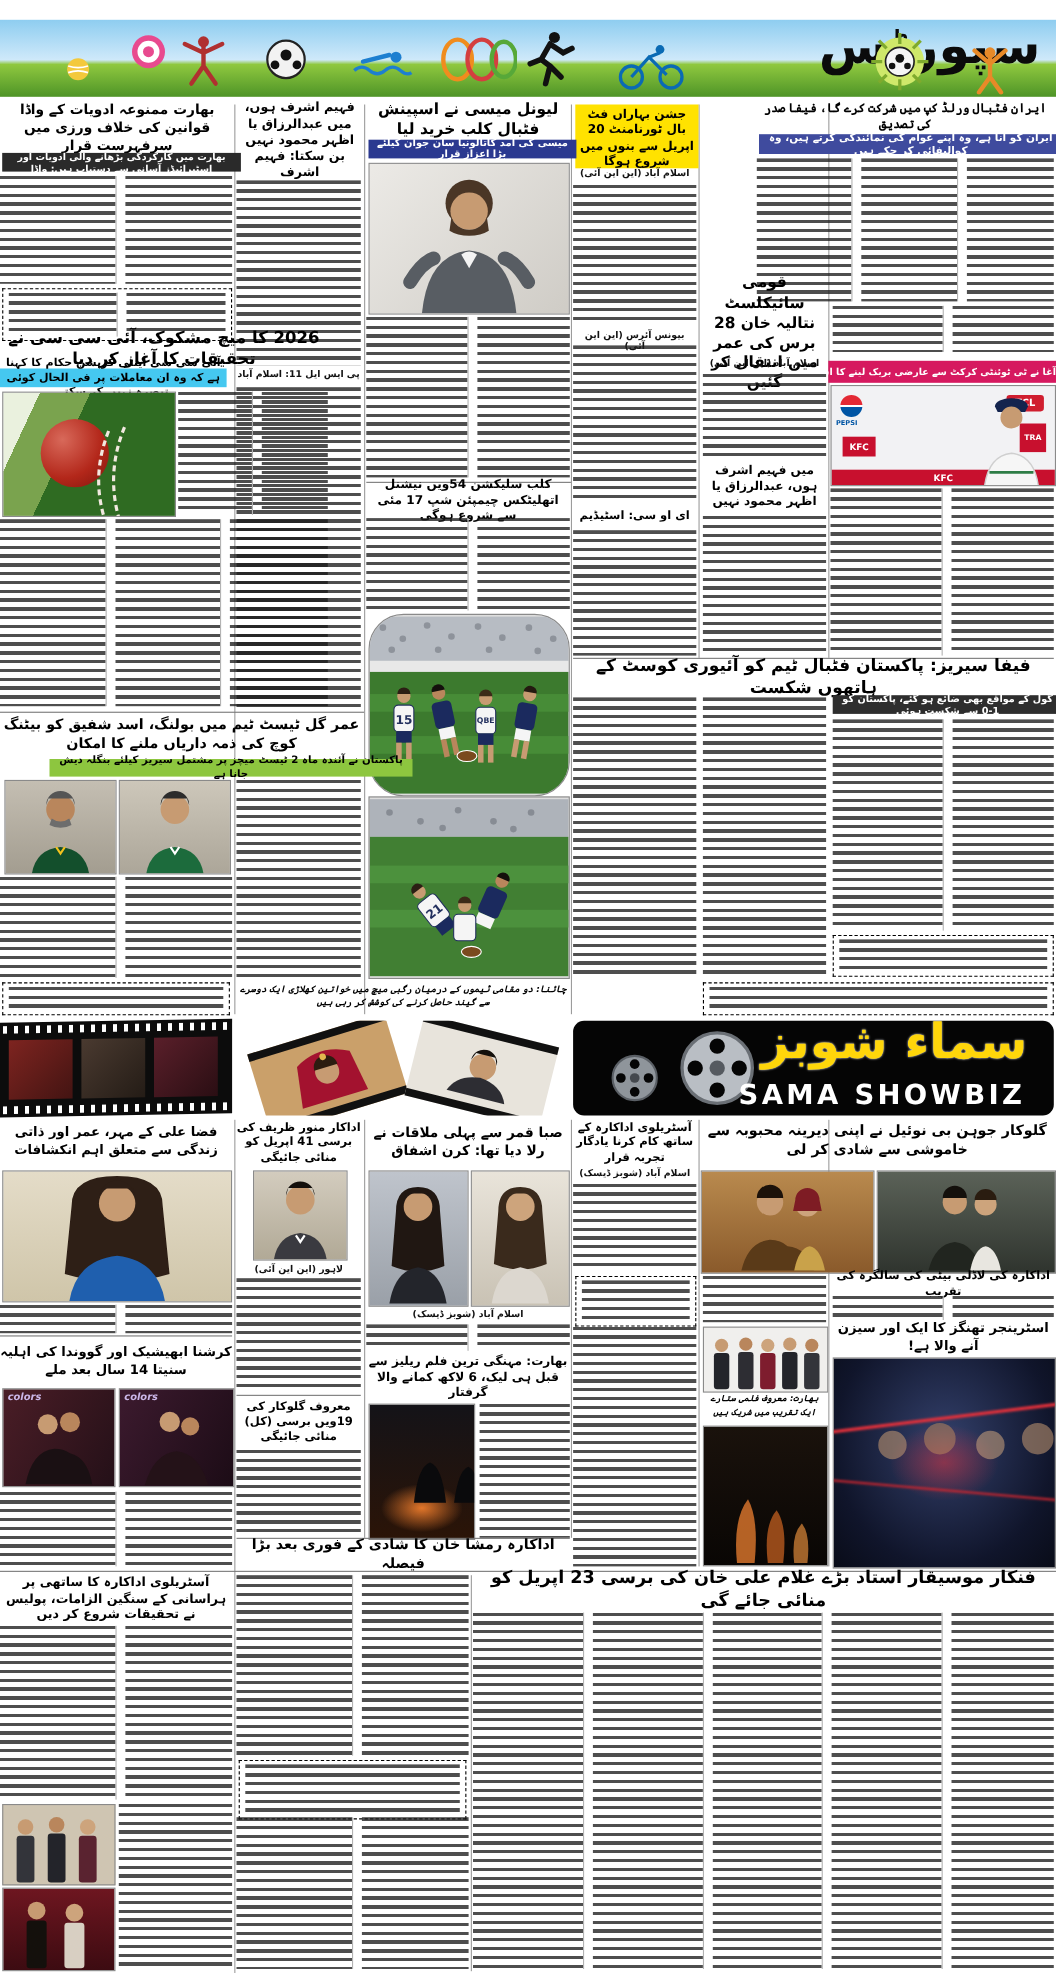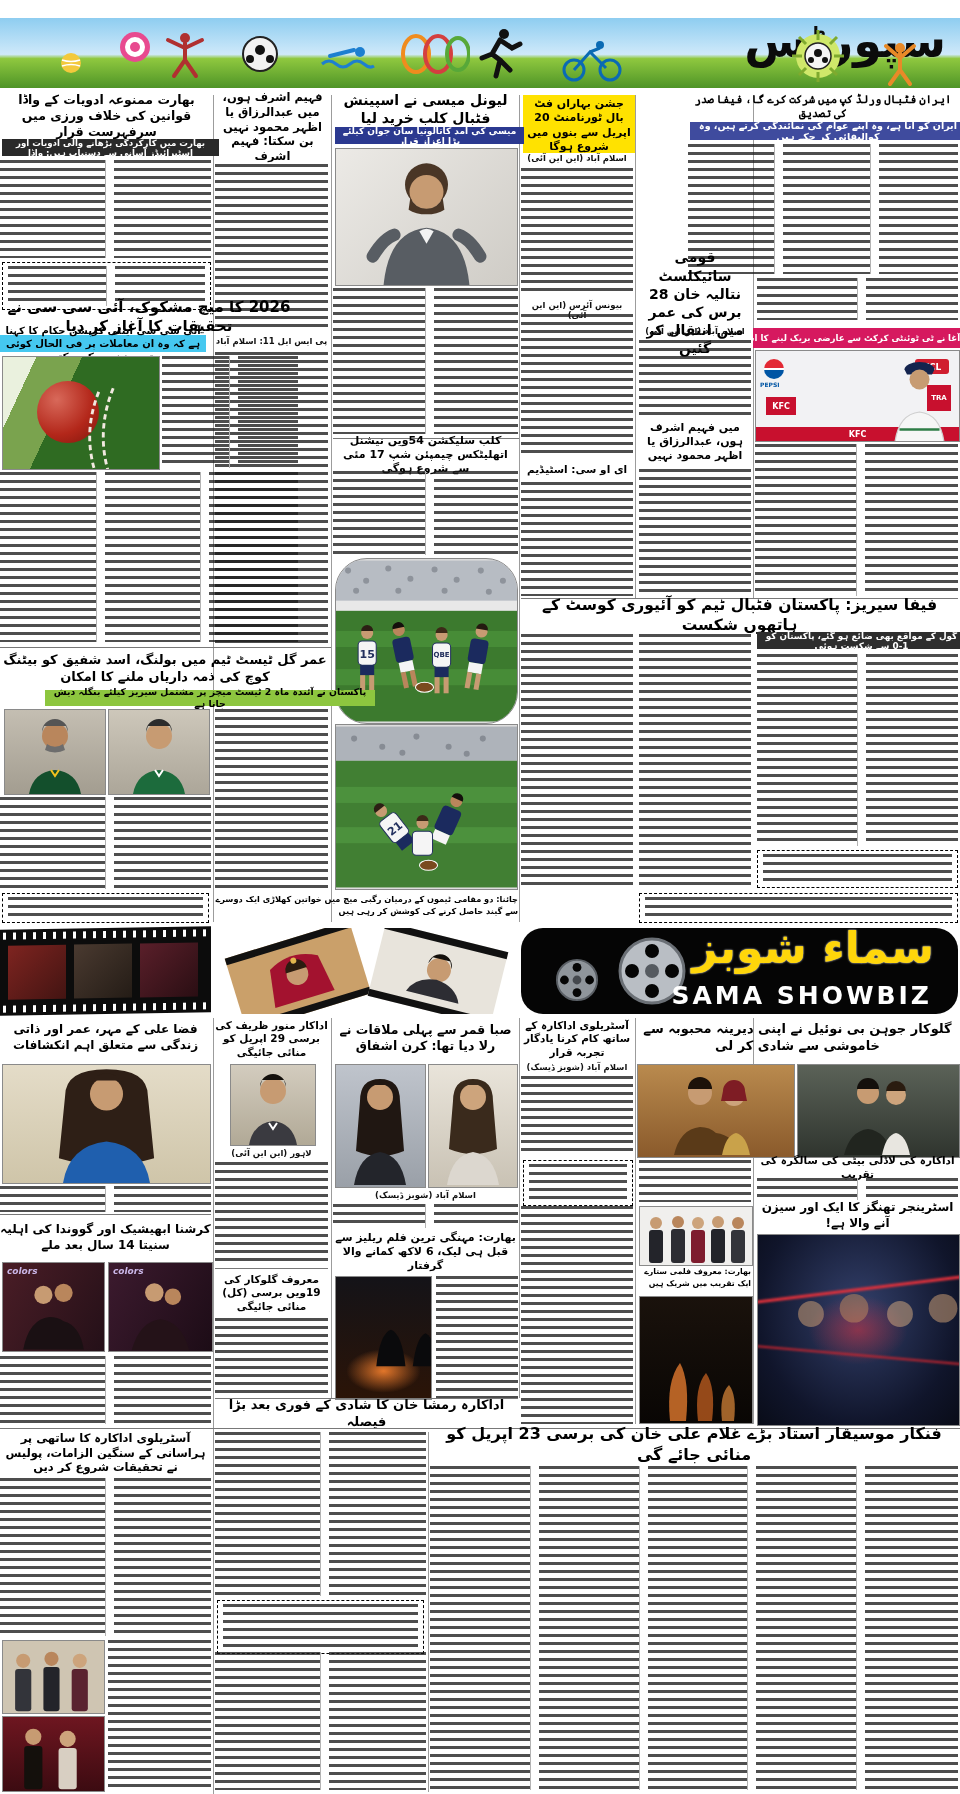--- a/index.html
+++ b/index.html
@@ -10,21 +10,21 @@
   .rev{color:#fff;font-weight:700;text-align:center;display:flex;align-items:center;justify-content:center;padding:0 4px;}
   .hlbox{display:flex;align-items:center;justify-content:center;}
   .sk{background-image:repeating-linear-gradient(to bottom,rgba(28,28,28,.78) 0 3px,rgba(0,0,0,0) 3px 8px);}
   .cols{display:flex;gap:8px;}
   .cols>i{flex:1;display:block;height:100%;}
   .cols>i:not(:first-child){border-right:1px solid #b3b3b3;padding-right:7px;}
   .vr{width:1px;background:#9c9c9c;}
   .hrule{height:1px;background:#787878;}
   .qbox{border:1.3px dashed #000;padding:3px 5px;background:#fff;}
   .dl{font-size:8.5px;font-weight:700;text-align:center;color:#111;}
-  .cap{font-weight:700;text-align:right;color:#000;}
+  .cap{font-weight:700;text-align:center;color:#000;font-style:italic;}
   .ph{position:absolute;overflow:hidden;border:1px solid #8a8a8a;background:#ddd;}
   .ph svg{display:block;width:100%;height:100%;}
   .spro{position:absolute;left:0;right:0;height:7px;background:repeating-linear-gradient(to right,rgba(0,0,0,0) 0 3px,#fff 3px 6px,rgba(0,0,0,0) 6px 10px);}
   .banner-title{font-weight:900;color:#0b0b0b;}
   .logo{position:absolute;display:flex;align-items:center;justify-content:center;font-weight:700;color:#fff;font-family:"DejaVu Sans",sans-serif;}
   .wm{position:absolute;top:3px;left:4px;direction:ltr;font-style:italic;font-weight:700;font-size:9px;color:#cbb7e8;}
 </style>
 </head>
 <body>
 
@@ -357,21 +357,21 @@
       </svg>
     </div>
     <div class="abs" style="left:160px;top:8px;width:126px;height:62px;transform:rotate(14deg);border-top:7px solid #111;border-bottom:7px solid #111;background:#e8e4dc;overflow:hidden;">
       <svg viewBox="0 0 126 48" style="display:block;width:100%;height:100%;">
         <circle cx="63" cy="20" r="12" fill="#c79b72"></circle>
         <path d="M51 16 a12 12 0 0 1 24 0 l-3 -7 h-18 z" fill="#14100c"></path>
         <path d="M36 48 q6 -16 27 -18 q21 2 27 18 z" fill="#2d2d33"></path>
       </svg>
     </div>
   </div>
-  <div class="abs" style="left:521px;top:928px;width:437px;height:86px;background:#050505;border-radius:22px;overflow:hidden;">
+  <div class="abs" style="left:521px;top:928px;width:437px;height:86px;background:#050505;border-radius:10px;overflow:hidden;">
     <svg class="abs" style="left:96px;top:8px;" width="70" height="70" viewBox="0 0 70 70">
       <circle cx="35" cy="35" r="32" fill="#b9bec4" stroke="#6a6f75" stroke-width="3"></circle>
       <circle cx="35" cy="35" r="7" fill="#555a60"></circle>
       <circle cx="35" cy="15" r="7" fill="#050505"></circle>
         <circle cx="35" cy="55" r="7" fill="#050505"></circle>
       <circle cx="15" cy="35" r="7" fill="#050505"></circle>
         <circle cx="55" cy="35" r="7" fill="#050505"></circle>
     </svg>
     <svg class="abs" style="left:34px;top:30px;" width="44" height="44" viewBox="0 0 70 70">
       <circle cx="35" cy="35" r="32" fill="#8f959b" stroke="#5a5f65" stroke-width="3"></circle>
@@ -387,21 +387,21 @@
 
   <div class="abs vr" style="left:213px;top:1018px;height:776px;"></div>
   <div class="abs vr" style="left:331px;top:1018px;height:380px;"></div>
   <div class="abs vr" style="left:519px;top:1018px;height:380px;"></div>
   <div class="abs vr" style="left:635px;top:1018px;height:406px;"></div>
   <div class="abs vr" style="left:753px;top:1018px;height:406px;"></div>
   <div class="abs vr" style="left:428px;top:1432px;height:360px;"></div>
   <div class="abs hrule" style="left:0;top:1428px;width:960px;"></div>
 
   <div class="abs hl hlbox" style="left:0;top:1018px;width:211px;height:40px;font-size:12px;">فضا علی کے مہر، عمر اور ذاتی زندگی سے متعلق اہم انکشافات</div>
-  <div class="abs hl hlbox" style="left:215px;top:1018px;width:113px;height:42px;font-size:10.5px;">اداکار منور ظریف کی برسی 29 اپریل کو منائی جائیگی</div>
+  <div class="abs hl hlbox" style="left:215px;top:1018px;width:113px;height:42px;font-size:10.5px;">اداکار منور ظریف کی برسی 41 اپریل کو منائی جائیگی</div>
   <div class="abs hl hlbox" style="left:333px;top:1018px;width:185px;height:40px;font-size:12.5px;">صبا قمر سے پہلی ملاقات نے رلا دیا تھا: کرن اشفاق</div>
   <div class="abs hl hlbox" style="left:521px;top:1018px;width:112px;height:42px;font-size:10.5px;">آسٹریلوی اداکارہ کے ساتھ کام کرنا یادگار تجربہ قرار</div>
   <div class="abs hl hlbox" style="left:637px;top:1018px;width:321px;height:40px;font-size:13px;">گلوکار جوہن بی نوئیل نے اپنی دیرینہ محبوبہ سے خاموشی سے شادی کر لی</div>
 
   <div class="ph" style="left:2px;top:1064px;width:207px;height:118px;background:linear-gradient(#e4dcc8,#cfc5a9);">
     <svg viewBox="0 0 200 114">
       <path d="M60 30 q0 -26 40 -26 q40 0 40 26 l6 60 q-46 14 -92 0 z" fill="#2e1f16"></path>
       <circle cx="100" cy="28" r="16" fill="#c79b72"></circle>
       <path d="M84 24 a16 16 0 0 1 32 0 l-2 -9 h-28 z" fill="#2e1f16"></path>
       <path d="M58 114 q6 -36 42 -40 q36 4 42 40 z" fill="#1f5fae"></path>

